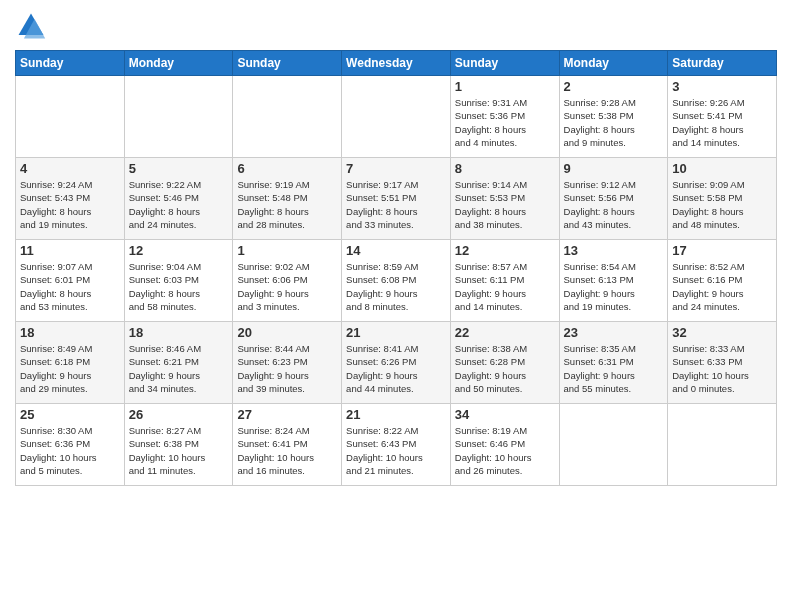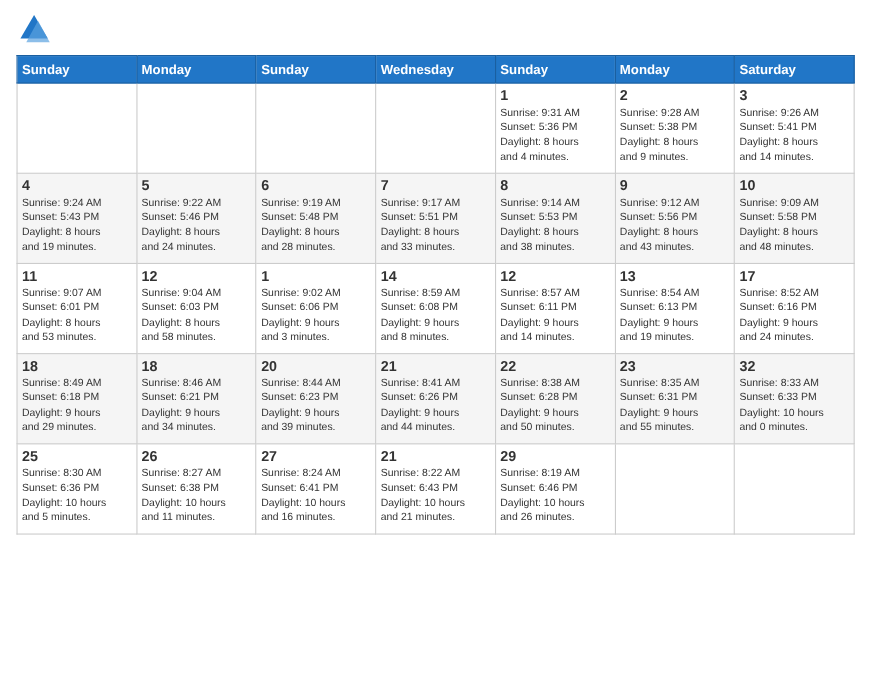--- a/index.html
+++ b/index.html
@@ -247,21 +247,21 @@
           </td>
           <td>
             <span class="day-num">27</span>
             <div class="day-info">Sunrise: 8:24 AM<br>Sunset: 6:41 PM<br>Daylight: 10 hours<br>and 16 minutes.</div>
           </td>
           <td>
             <span class="day-num">21</span>
             <div class="day-info">Sunrise: 8:22 AM<br>Sunset: 6:43 PM<br>Daylight: 10 hours<br>and 21 minutes.</div>
           </td>
           <td>
-            <span class="day-num">29</span>
+            <span class="day-num">34</span>
             <div class="day-info">Sunrise: 8:19 AM<br>Sunset: 6:46 PM<br>Daylight: 10 hours<br>and 26 minutes.</div>
           </td>
           <td class="empty-cell"></td>
           <td class="empty-cell"></td>
         </tr>
       </tbody>
   </table>
 </div>
 
 </body></html>

